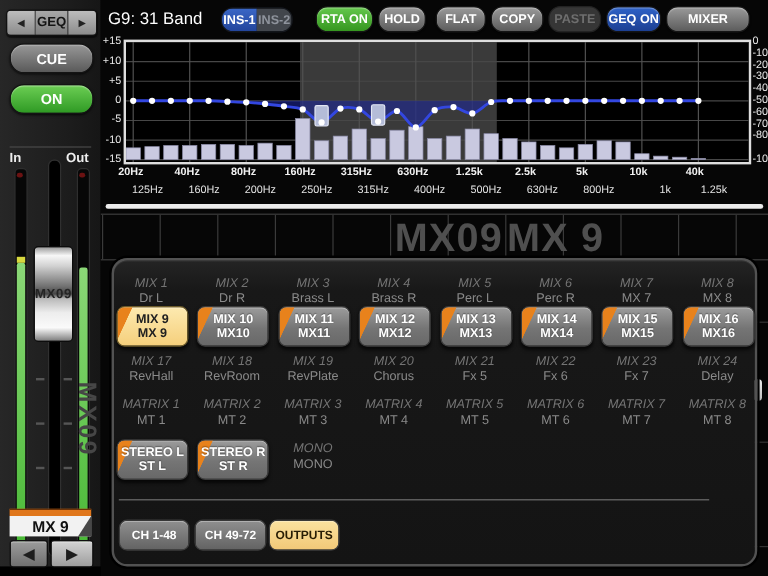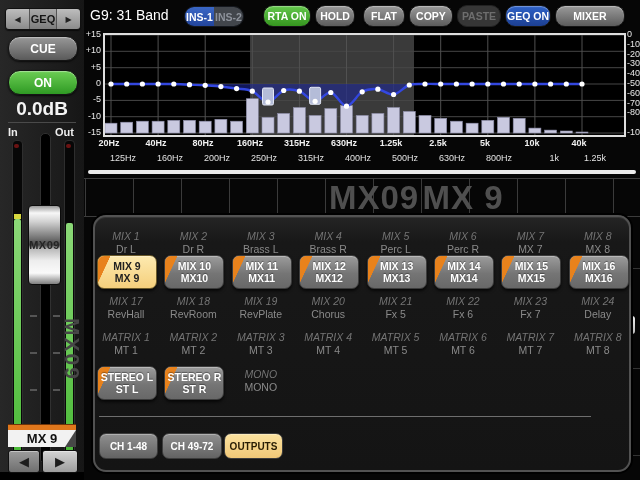--- a/index.html
+++ b/index.html
@@ -83,21 +83,20 @@
 <div id="app">
 
   <div id="sidebar" class="abs">
     <div id="geq-sel" class="abs">
       <div class="sel-arrow">◀</div>
       <div class="mid">GEQ</div>
       <div class="sel-arrow">▶</div>
     </div>
     <div id="cue-btn" class="abs pillbtn">CUE</div>
     <div id="on-btn" class="abs pillbtn">ON</div>
-    <div id="gain-val" class="abs">0.0dB</div>
     <div id="sb-div" class="abs"></div>
     <div class="abs io-lab" style="left:8px;">In</div>
     <div class="abs io-lab" style="left:55px;">Out</div>
 
     <div class="abs meter" style="left:12px;">
       <div class="led"></div>
       <div class="mfill" style="height:238px;"></div>
       <div class="myellow" style="bottom:240px;"></div>
     </div>
     <div class="abs meter" style="left:64px;">

